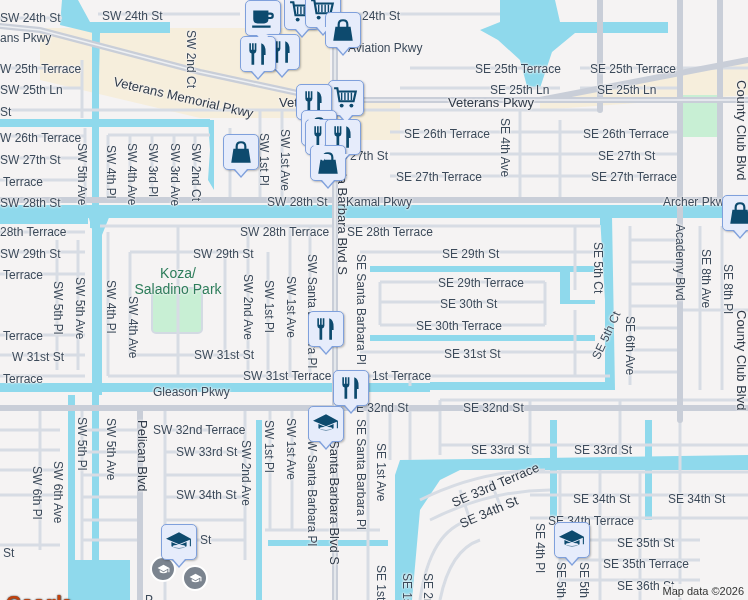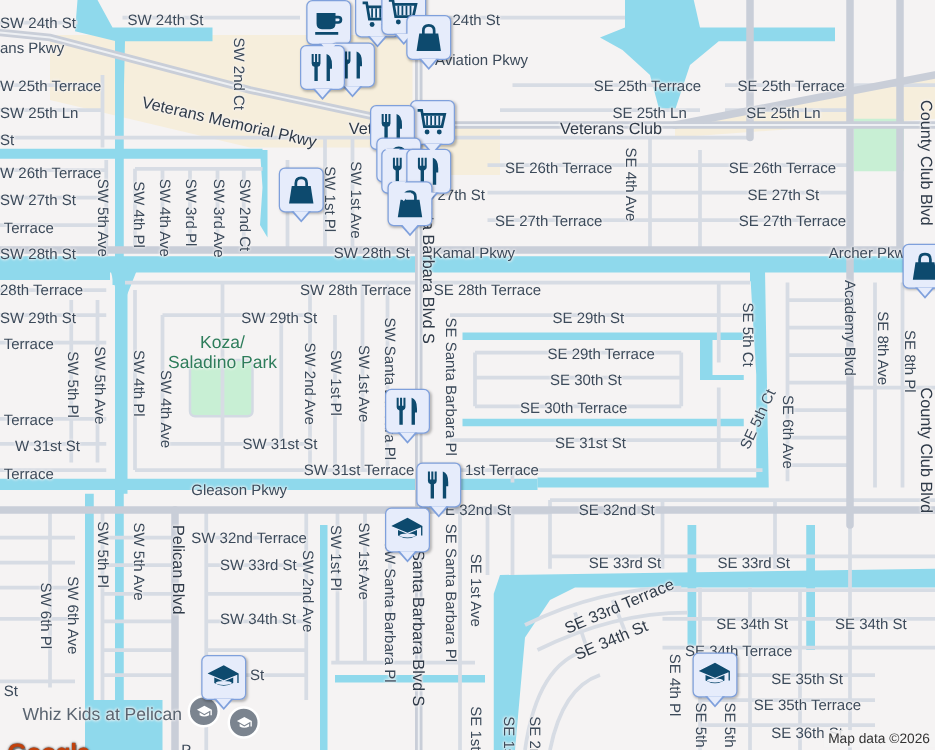--- a/index.html
+++ b/index.html
@@ -317,21 +317,21 @@
       <div class="lbl  v" style="left: 590px; top: 562px;">SE 5th Pl</div>
       <div class="lbl  v" style="left: 387px; top: 565px;">SE 1st</div>
       <div class="lbl  v" style="left: 413px; top: 573px;">SE 1s</div>
       <div class="lbl  v" style="left: 434px; top: 573px;">SE 2n</div>
       <div class="lbl " style="left: 165px; top: 534px;">S</div>
       <div class="lbl " style="left: 200px; top: 534px;">St</div>
       <div class="lbl " style="left: 145px; top: 594px;">P</div>
     </div>
   <div id="major">
       <div class="lbl big" style="left: 115px; top: 76px; transform-origin: 0px 0px; transform: rotate(13deg);">Veterans Memorial Pkwy</div>
-      <div class="lbl big" style="left: 448px; top: 97px;">Veterans Club</div>
+      <div class="lbl big" style="left: 448px; top: 97px;">Veterans Pkwy</div>
       <div class="lbl big v" style="left: 348px; top: 150px;">Santa Barbara Blvd S</div>
       <div class="lbl big v" style="left: 340px; top: 440px;">Santa Barbara Blvd S</div>
       <div class="lbl big v" style="left: 148px; top: 420px;">Pelican Blvd</div>
       <div class="lbl big v" style="left: 747px; top: 80px;">County Club Blvd</div>
       <div class="lbl big v" style="left: 747px; top: 310px;">County Club Blvd</div>
       <div class="lbl big" style="left: 450px; top: 498px; transform-origin: 0px 0px; transform: rotate(-23deg);">SE 33rd Terrace</div>
       <div class="lbl big" style="left: 458px; top: 519px; transform-origin: 0px 0px; transform: rotate(-23deg);">SE 34th St</div>
       <div class="lbl big" style="left: 279px; top: 97px;">Vete</div>
     </div>
 
@@ -341,21 +341,20 @@
   <div class="poi-dot" style="left:150px;top:556px;">
     <svg viewBox="0 0 24 24">
         <path fill="#fff" d="M12 3 L1 9 L12 15 L21 10 L21 17 L23 17 L23 9 Z M5 13 L5 17 Q12 21 19 17 L19 13 L12 17 Z"></path>
       </svg>
   </div>
   <div class="poi-dot" style="left:182px;top:565px;">
     <svg viewBox="0 0 24 24">
         <path fill="#fff" d="M12 3 L1 9 L12 15 L21 10 L21 17 L23 17 L23 9 Z M5 13 L5 17 Q12 21 19 17 L19 13 L12 17 Z"></path>
       </svg>
   </div>
-  <div class="lbl poi" style="left:18px;top:563px;">Whiz Kids at Pelican</div>
 
   <div id="markers">
       <div class="marker" style="left: 245px; top: 0px;">
         <svg viewBox="0 0 24 24">
           <path fill="#0d4a6e" d="M3 5 H17 V13 Q17 17 13 17 H7 Q3 17 3 13 Z M17 7 H19 Q22 7 22 10 Q22 13 19 13 H17 V11 H19 Q20 11 20 10 Q20 9 19 9 H17 Z M2 19 H19 V21 H2 Z"></path>
         </svg>
       </div>
       <div class="marker" style="left: 284px; top: -6px;">
         <svg viewBox="0 0 24 24">
           <path fill="none" stroke="#0d4a6e" stroke-width="2" d="M1 3 H4 L6 15 H19 L21 6 H5"></path>

